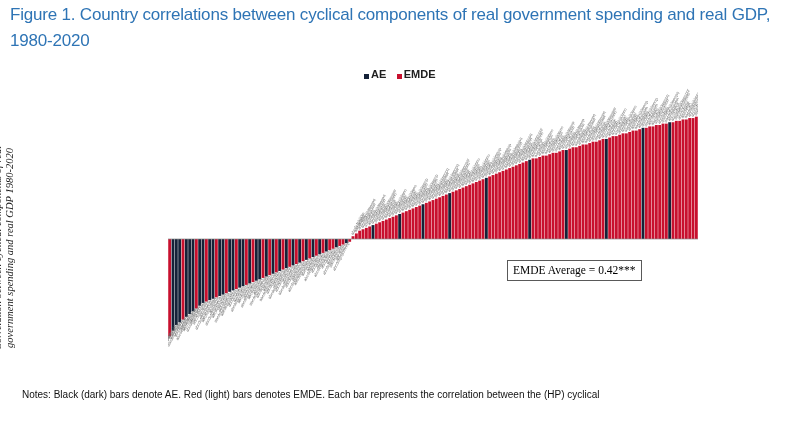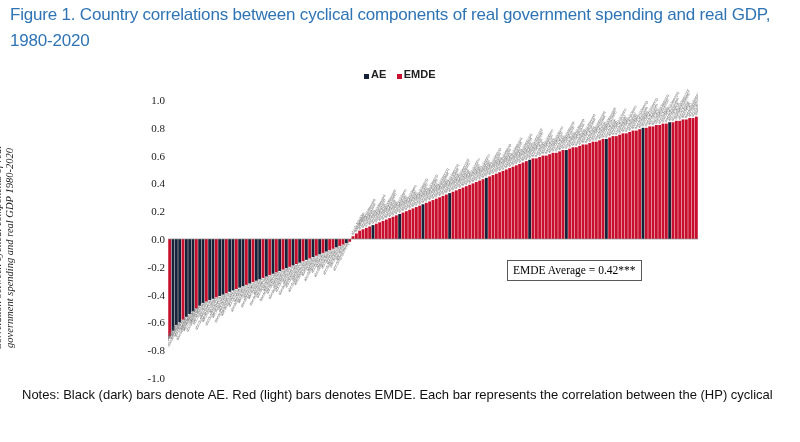--- a/index.html
+++ b/index.html
@@ -123,21 +123,21 @@
     white-space: nowrap;
   }
 
   
   #notes-block {
     position: absolute;
     left: 22px;
     top: 388px;
     width: 766px;
     font-family: "Liberation Sans", sans-serif;
-    font-size: 13px;
+    font-size: 10px;
     line-height: 14.6px;
     color: #111111;
   }
   #notes-block .note-line { white-space: normal; }
 </style>
 </head>
 <body>
 
 <div id="figure-title">Figure 1.  Country correlations between cyclical components of real government spending and real GDP, 1980-2020</div>
 
@@ -147,33 +147,20 @@
   </span>
   <span class="legend-item">
     <span class="legend-swatch" style="background: rgb(200, 16, 46);"></span><span>EMDE</span>
   </span>
 </div>
 
 <div id="plot-area">
 
   <div id="y-axis-title">Correlation between cyclical components of real government spending and real GDP 1980-2020</div>
 
-  <div id="y-tick-labels">
-      <div class="tick" style="top: 12px;">1.0</div>
-      <div class="tick" style="top: 39.8px;">0.8</div>
-      <div class="tick" style="top: 67.6px;">0.6</div>
-      <div class="tick" style="top: 95.4px;">0.4</div>
-      <div class="tick" style="top: 123.2px;">0.2</div>
-      <div class="tick" style="top: 151px;">0.0</div>
-      <div class="tick" style="top: 178.8px;">-0.2</div>
-      <div class="tick" style="top: 206.6px;">-0.4</div>
-      <div class="tick" style="top: 234.4px;">-0.6</div>
-      <div class="tick" style="top: 262.2px;">-0.8</div>
-      <div class="tick" style="top: 290px;">-1.0</div>
-    </div>
 
   <div id="bars-canvas">
     <svg id="bars-svg" width="530" height="296" viewBox="0 0 530 296">
         <rect x="0.23" y="151.00" width="2.87" height="97.30" fill="#C8102E"></rect>
         <rect x="3.57" y="151.00" width="2.87" height="91.74" fill="#152238"></rect>
         <rect x="6.90" y="151.00" width="2.87" height="86.18" fill="#152238"></rect>
         <rect x="10.23" y="151.00" width="2.87" height="83.40" fill="#152238"></rect>
         <rect x="13.57" y="151.00" width="2.87" height="80.62" fill="#C8102E"></rect>
         <rect x="16.90" y="151.00" width="2.87" height="77.84" fill="#152238"></rect>
         <rect x="20.23" y="151.00" width="2.87" height="75.06" fill="#152238"></rect>

